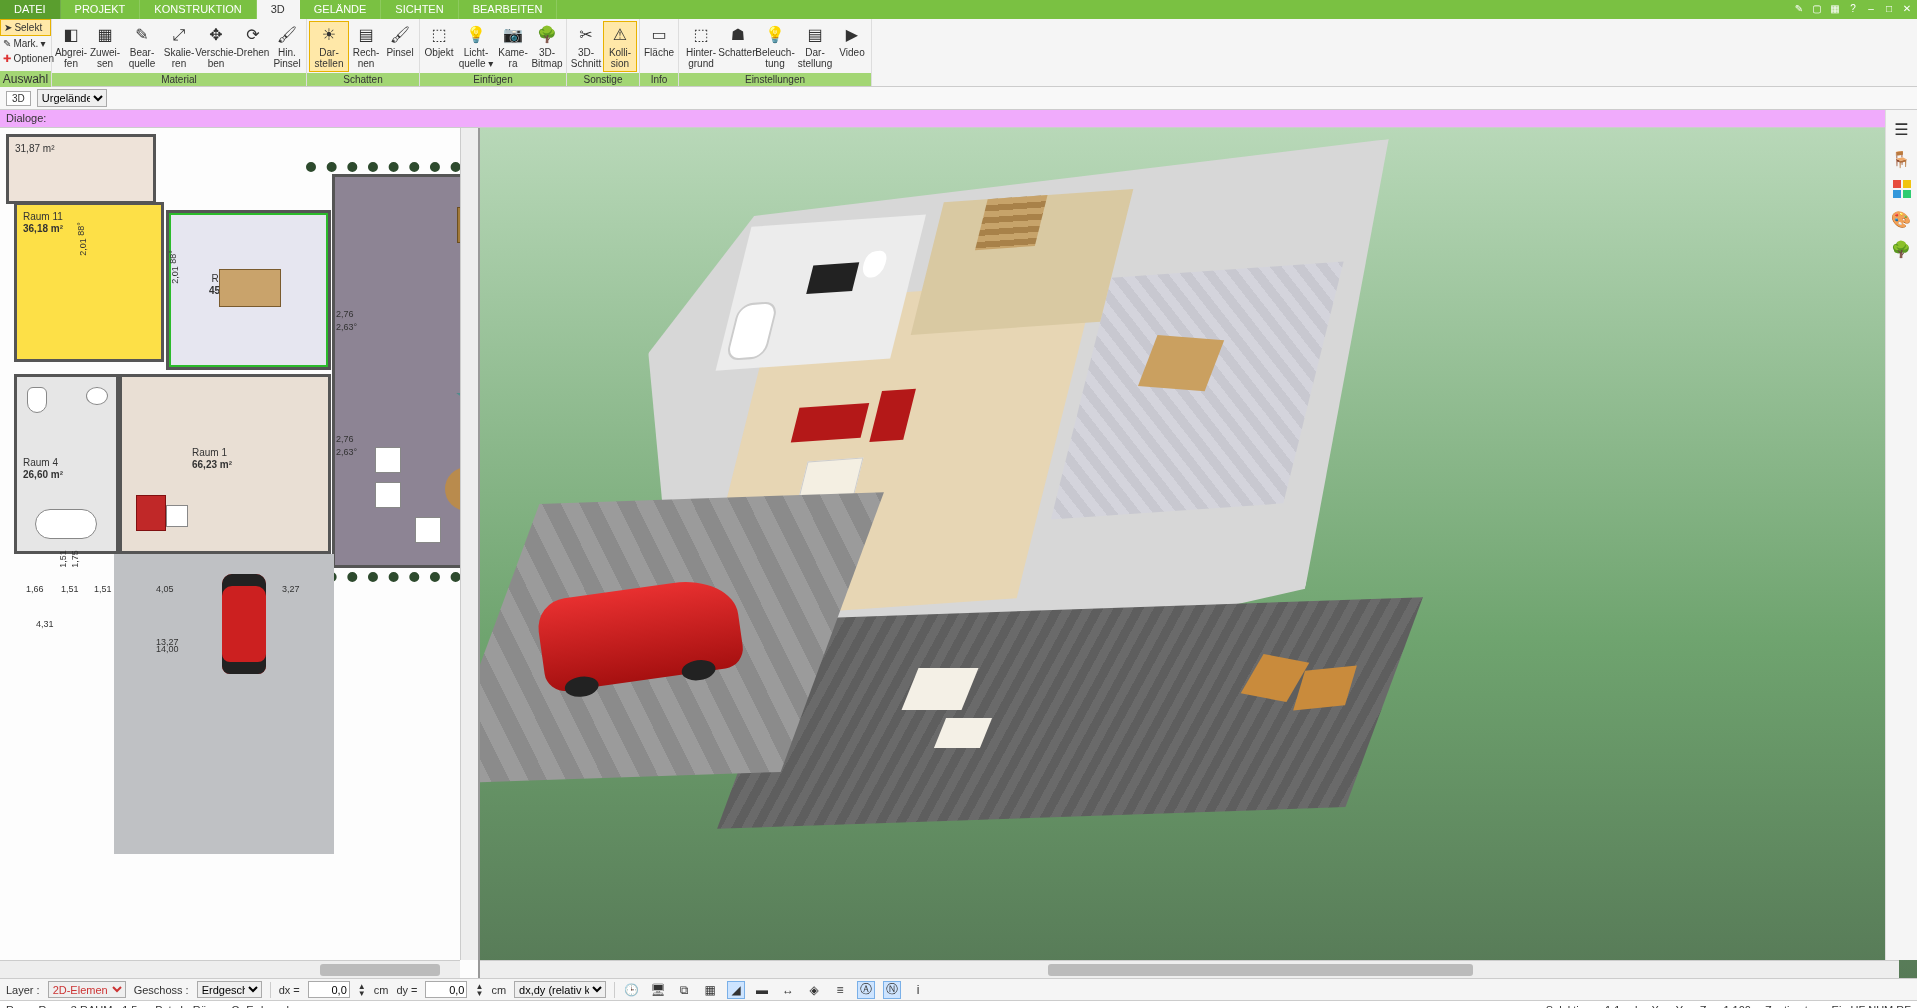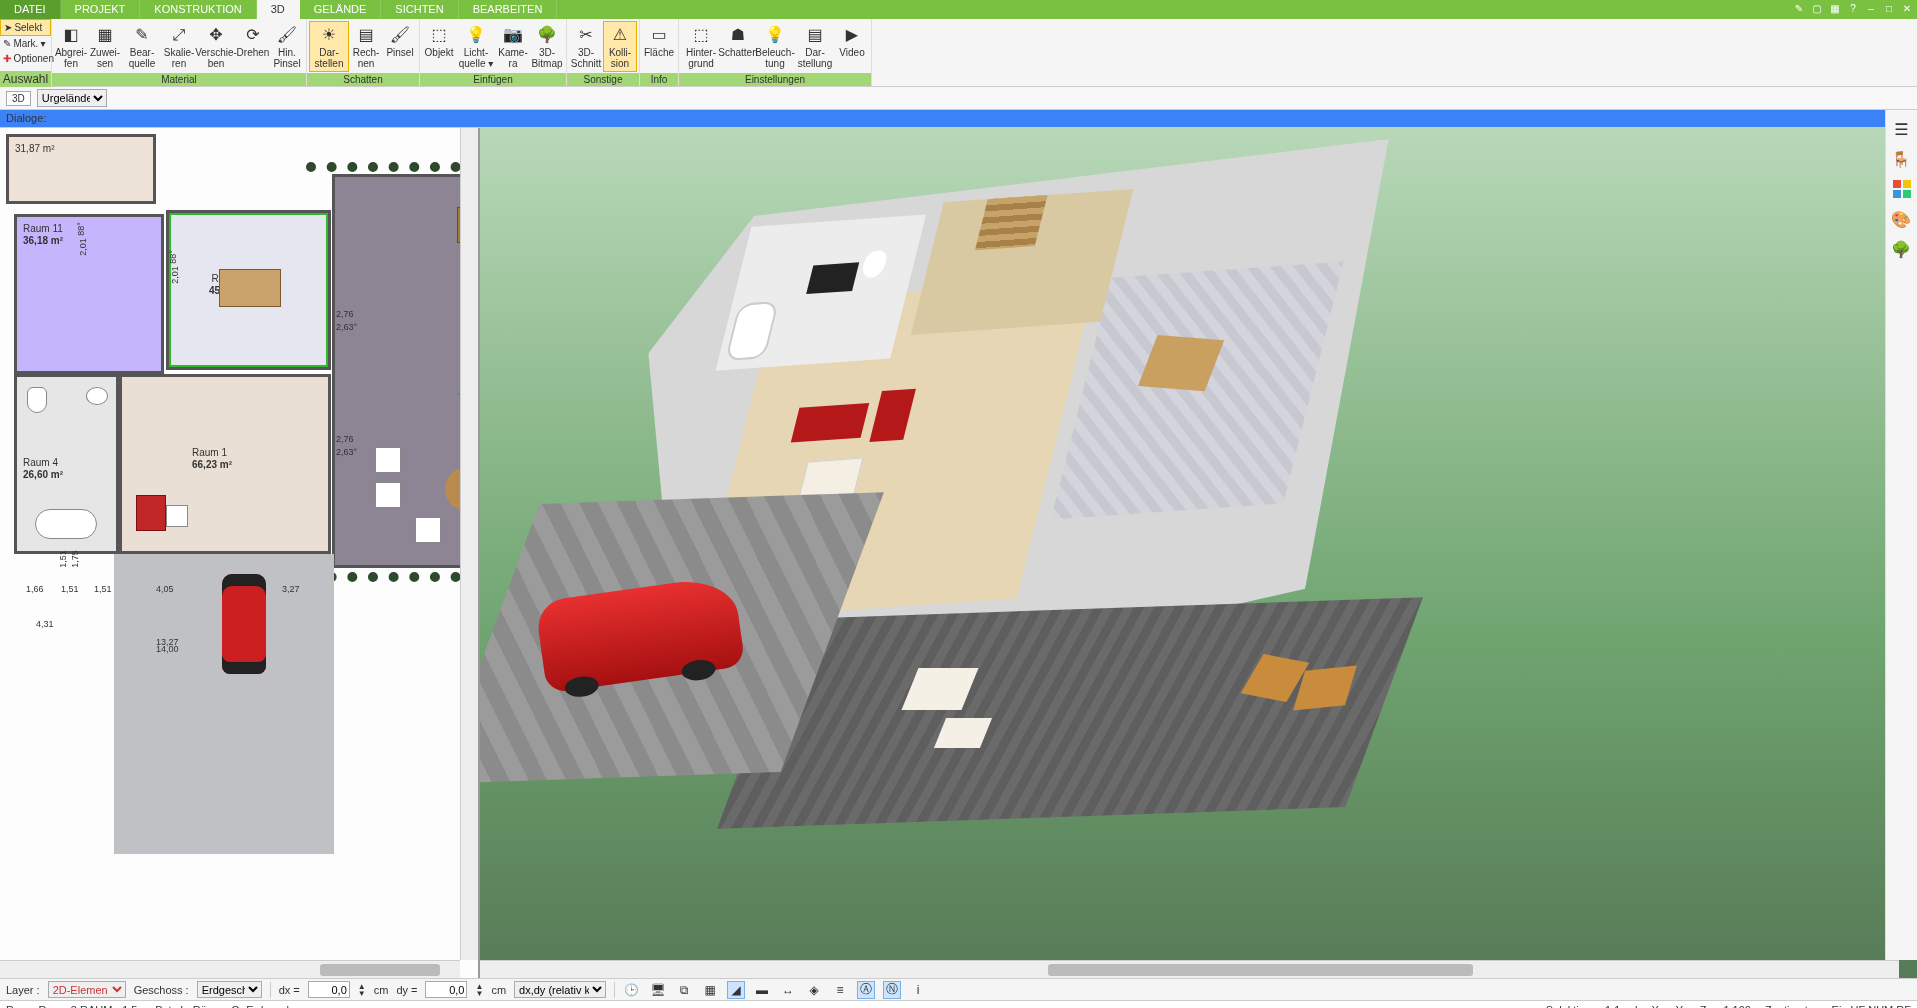--- a/index.html
+++ b/index.html
@@ -27,21 +27,21 @@
 .auswahl { height: 68px; width: 52px; display: flex; flex-direction: column; border-right: 1px solid #ddd; }
 .auswahl .smallbtn { font-size: 10px; padding: 2px 3px; display: flex; align-items: center; gap: 2px; cursor: pointer; }
 .auswahl .smallbtn.hl { background: #ffe8a8; border: 1px solid #e8b200; }
 .auswahl .grplbl { margin-top: auto; font-size: 12px; text-align: center; padding: 1px; background: #a3d674; }
 
 
 .subbar { height: 23px; background: #f8f8f8; border-bottom: 1px solid #ccc; display: flex; align-items: center; padding: 0 6px; gap: 6px; }
 .subbar .lbl3d { border: 1px solid #aaa; padding: 1px 5px; font-size: 10px; background: #fff; }
 .subbar select { font-size: 11px; border: 1px solid #aaa; height: 18px; width: 70px; }
 
-.dialoge { height: 18px; background: #3b82f6; border-bottom: 1px solid #ccc; padding: 2px 6px; font-size: 11px; }
+.dialoge { height: 18px; background: #f0abfc; border-bottom: 1px solid #ccc; padding: 2px 6px; font-size: 11px; }
 
 
 .main { display: flex; height: 850px; background: #fff; }
 .view2d { width: 480px; position: relative; border-right: 2px solid #999; overflow: hidden; background: #fdfdfd; }
 .view3d { flex: 1; position: relative; background: linear-gradient(#b8d8b8 0%, #6fa46f 60%, #577a57 100%); overflow: hidden; }
 .scrollbar-v { position: absolute; right: 0; top: 0; bottom: 18px; width: 18px; background: #eee; border-left: 1px solid #ccc; }
 .scrollbar-h { position: absolute; left: 0; right: 18px; bottom: 0; height: 18px; background: #eee; border-top: 1px solid #ccc; }
 .scrollbar-h .thumb { position: absolute; height: 12px; top: 3px; background: #bbb; border-radius: 3px; }
 
 
@@ -267,21 +267,21 @@
 
 <div class="main">
 
   <div class="view2d">
     <div class="plan">
 
       <div class="room" style="left:0;top:0;width:150px;height:70px;">
         <div class="rlabel"><span>31,87 m²</span></div>
       </div>
 
-      <div class="room" style="left:8px;top:80px;width:150px;height:160px;background:#c4b5fd;">
+      <div class="room" style="left:8px;top:68px;width:150px;height:160px;background:#fde047;">
         <div class="rlabel">
           <div>Raum 11</div>
           <b>36,18 m²</b>
         </div>
       </div>
 
       <div class="room sel" style="left:160px;top:76px;width:165px;height:160px;">
         <div class="rlabel" style="left:40px;top:60px;text-align:center">
           <div>Raum 3</div>
           <b>45,42 m²</b>

